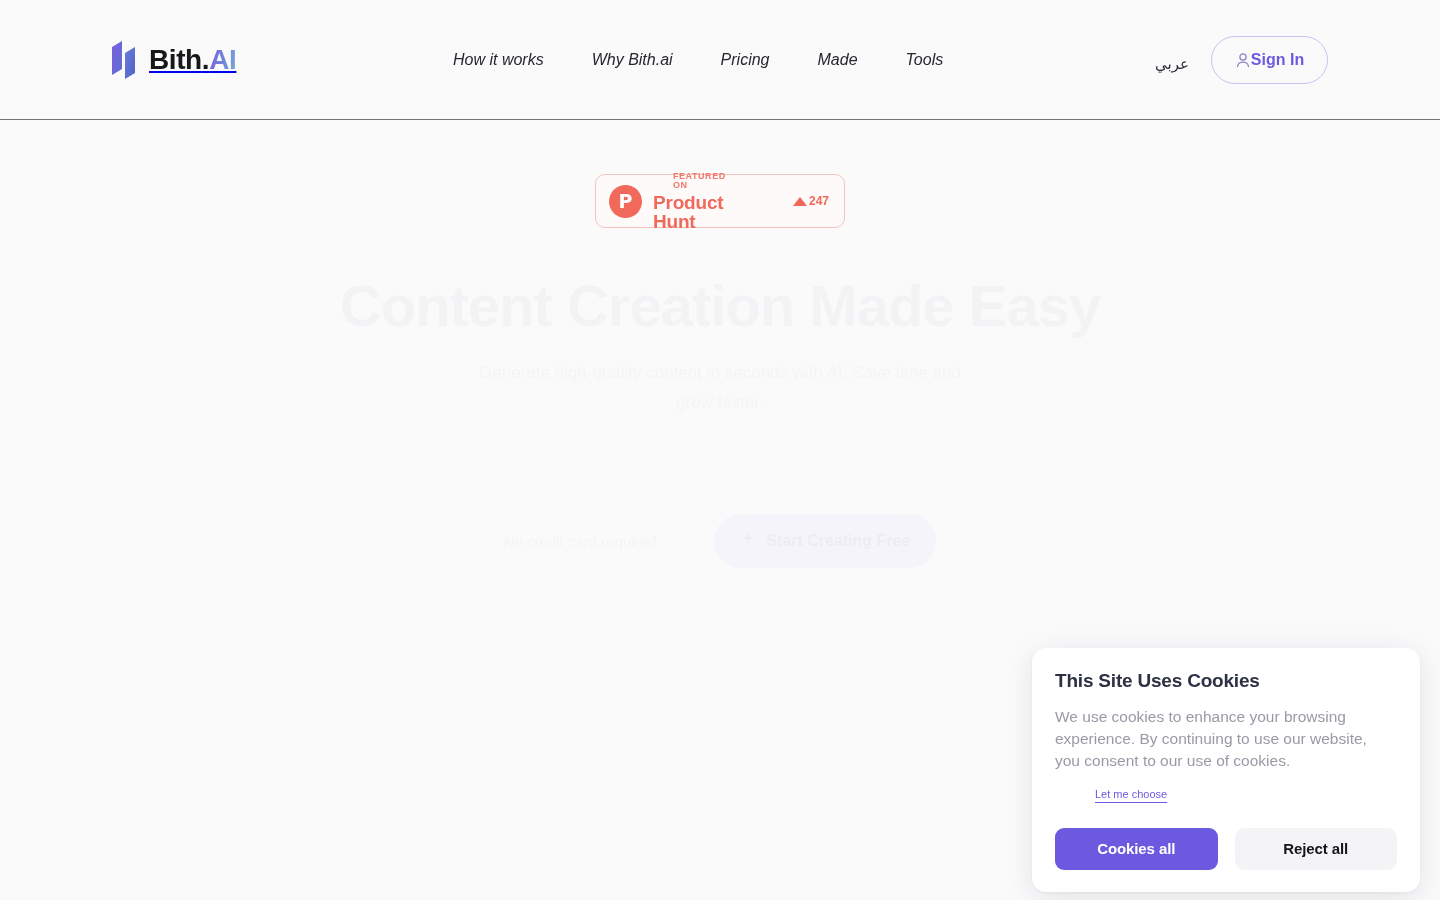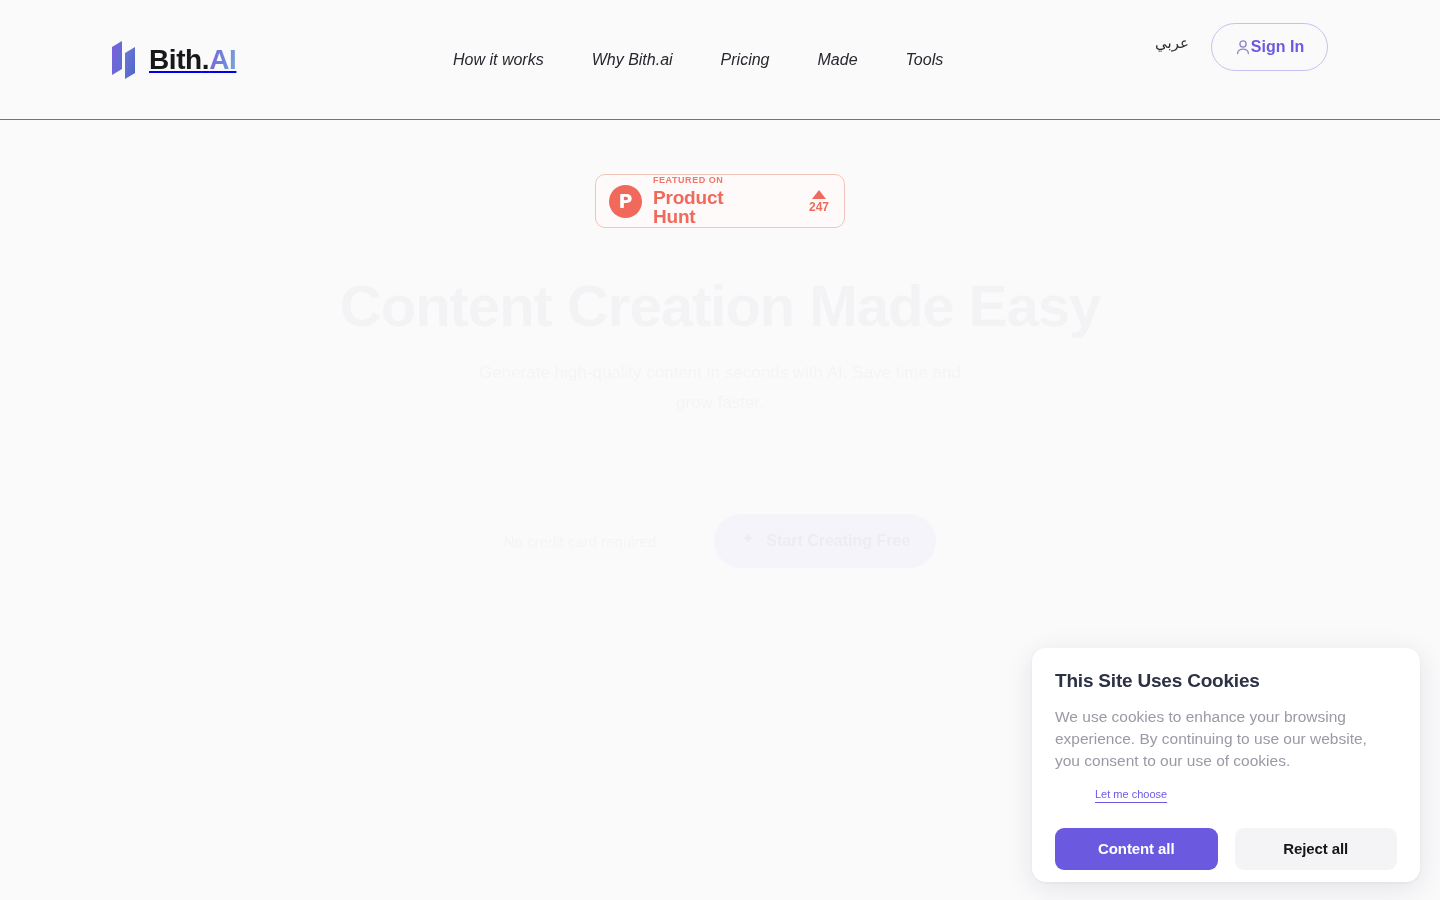--- a/index.html
+++ b/index.html
@@ -74,23 +74,23 @@
     text-decoration: none;
     padding: 0 24px;
     white-space: nowrap;
     line-height: 24px;
   }
   .nav-link:first-child { padding-left: 0; }
 
   .header-right {
     position: absolute;
     right: 112px;
-    top: 23px;
-    display: flex;
-    align-items: flex-start;
+    top: 36px;
+    display: flex;
+    align-items: flex-end;
     gap: 18px;
   }
   .lang-toggle {
     font-size: 15px;
     color: #2b2b33;
     direction: rtl;
     line-height: 24px;
     padding: 8px 4px;
   }
   .signin-btn {
@@ -149,31 +149,32 @@
     font-family: "DejaVu Sans", sans-serif;
   }
   .ph-text { flex: 1 1 auto; line-height: 1; }
   .ph-kicker {
     font-size: 9px;
     font-weight: 700;
     letter-spacing: 0.55px;
     color: #f0776a;
     display: block;
     margin-bottom: 3px;
+    margin-left: 20px;
   }
   .ph-name {
     font-size: 19px;
     font-weight: 700;
     color: #f0695b;
     letter-spacing: -0.2px;
     display: block;
   }
   .ph-votes {
     display: flex;
-    flex-direction: column;
+    flex-direction: row;
     align-items: center;
     gap: 2px;
     flex: 0 0 auto;
     padding-right: 2px;
     margin-left: 39px;
   }
   .ph-caret {
     width: 0; height: 0;
     border-left: 7px solid transparent;
     border-right: 7px solid transparent;
@@ -235,21 +236,21 @@
 
   
   .cookie-dialog {
     position: absolute;
     left: 1032px;
     top: 648px;
     width: 388px;
     border-radius: 14px;
     background: #ffffff;
     box-shadow: 0 6px 28px rgba(30, 32, 60, 0.10), 0 1px 3px rgba(30,32,60,0.05);
-    padding: 22px 23px 12px;
+    padding: 22px 23px 22px;
   }
   .cookie-title {
     font-size: 19px;
     font-weight: 700;
     color: #2c3144;
     letter-spacing: -0.2px;
     line-height: 1.2;
   }
   .cookie-body {
     margin-top: 13px;
@@ -364,16 +365,16 @@
       <span>Start Creating Free</span>
     </button>
   </div>
 </main>
 
 <section class="cookie-dialog">
   <h2 class="cookie-title">This Site Uses Cookies</h2>
   <p class="cookie-body">We use cookies to enhance your browsing experience. By continuing to use our website, you consent to our use of cookies.</p>
   <a class="cookie-link" href="#">Let me choose</a>
   <div class="cookie-actions">
-    <button class="btn btn-accept">Content all</button>
+    <button class="btn btn-accept">Cookies all</button>
     <button class="btn btn-reject">Reject all</button>
   </div>
 </section>
 
 </body></html>

